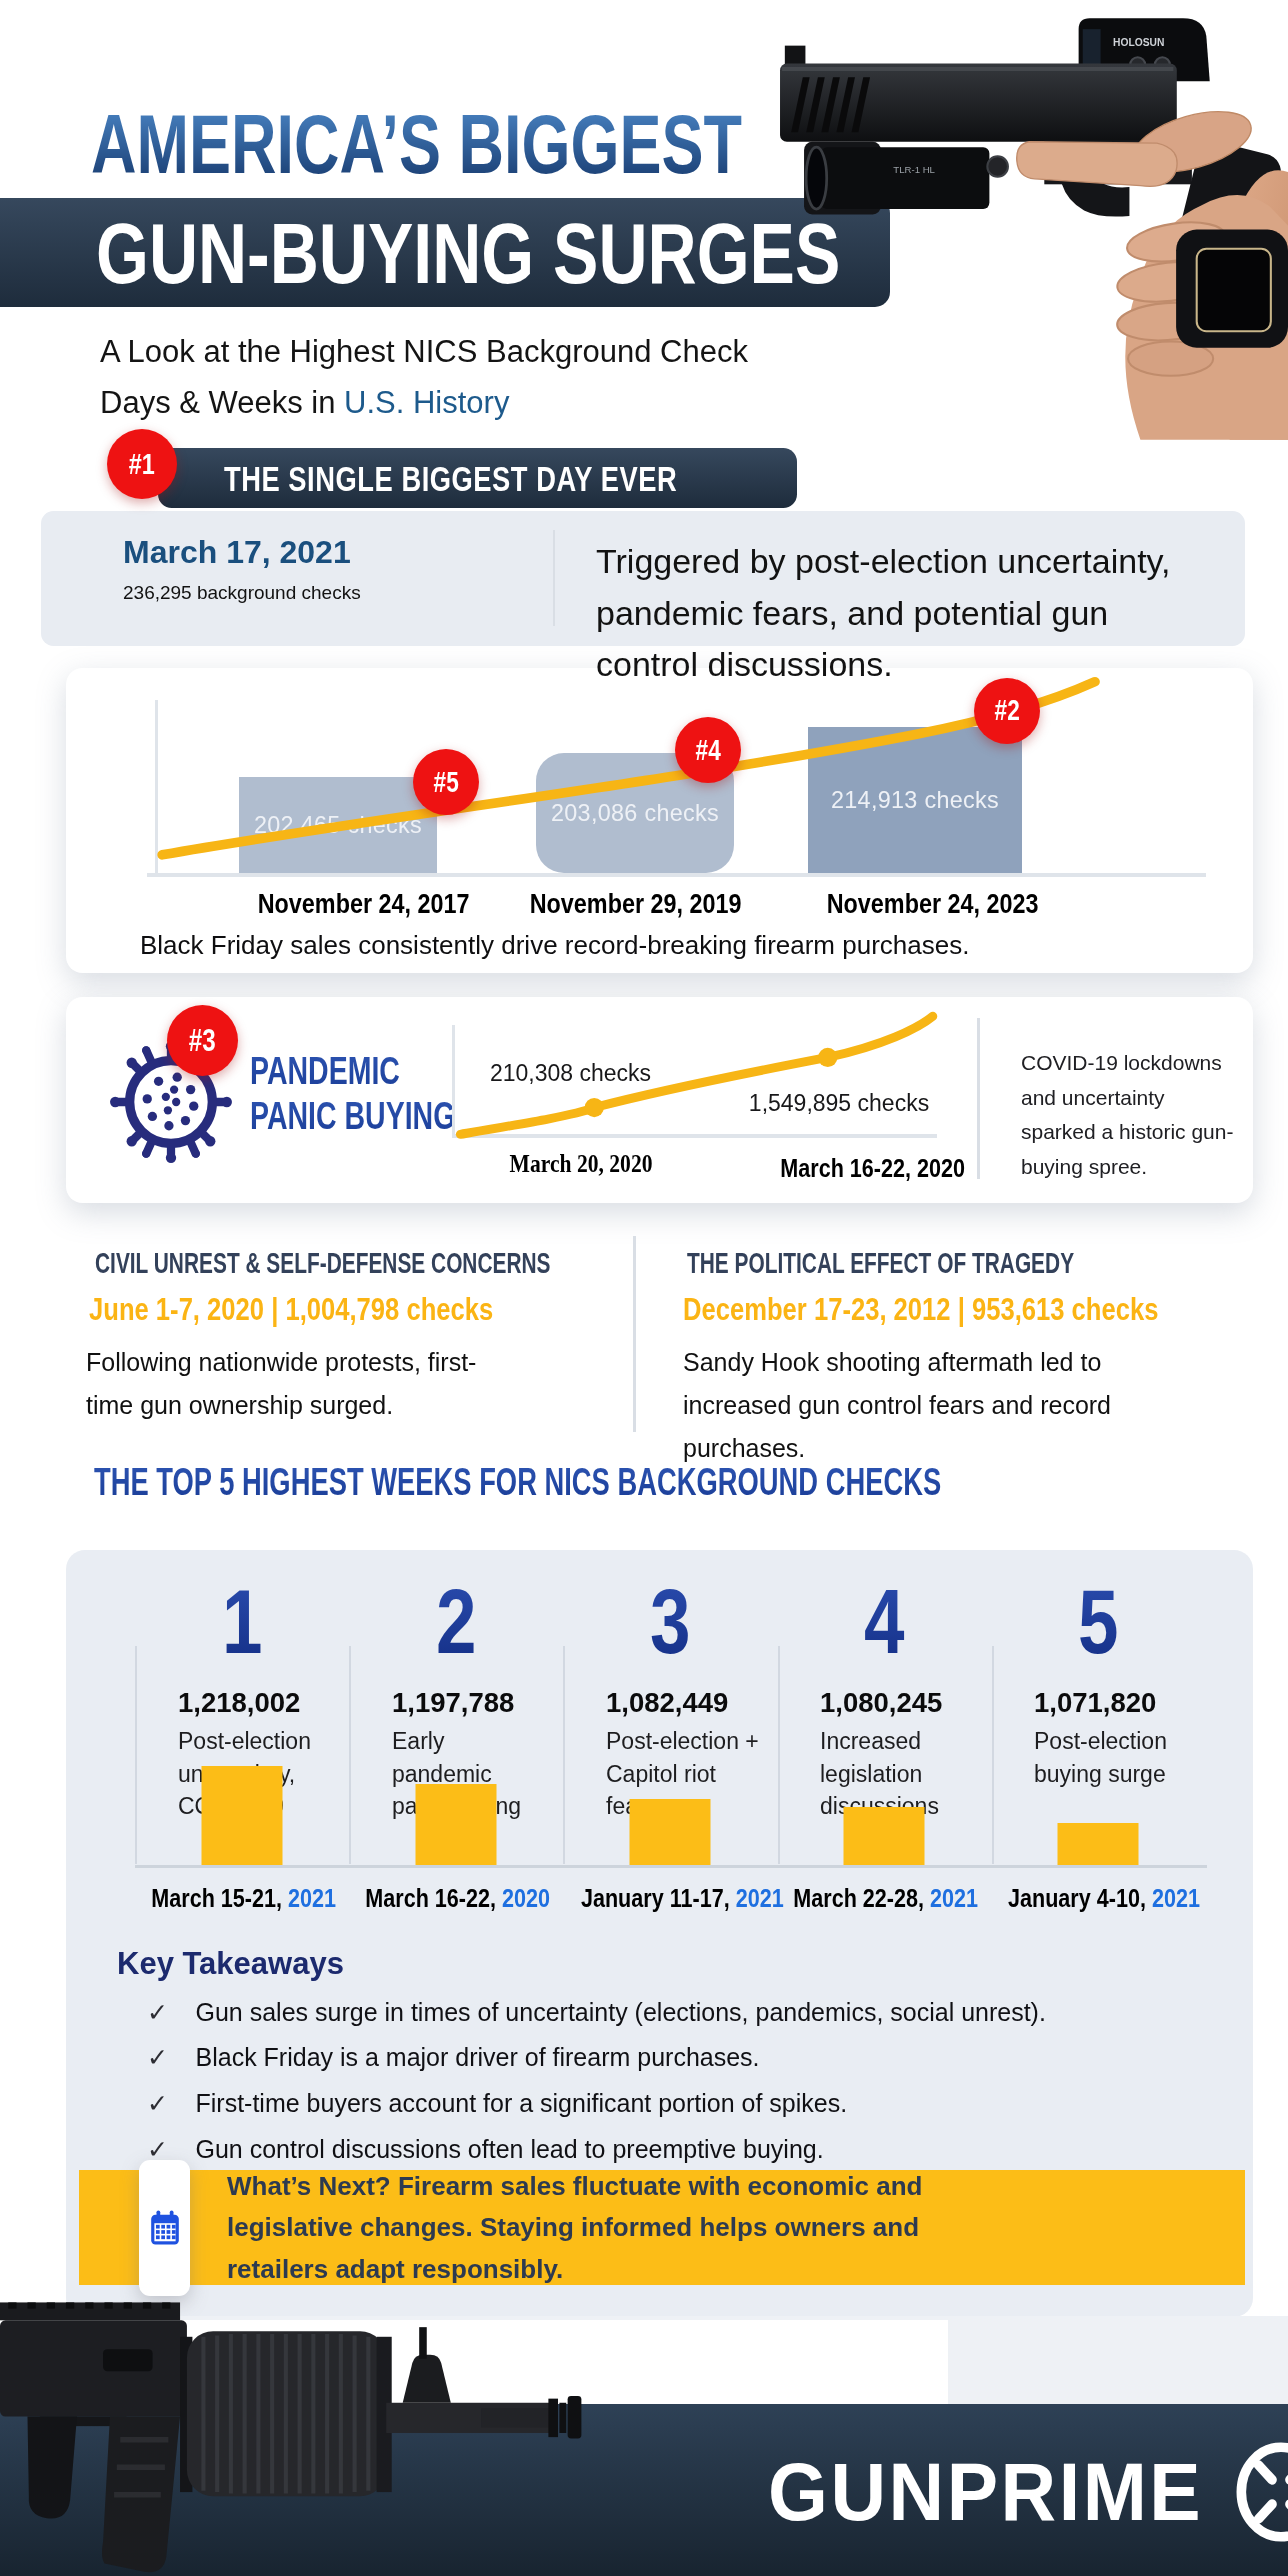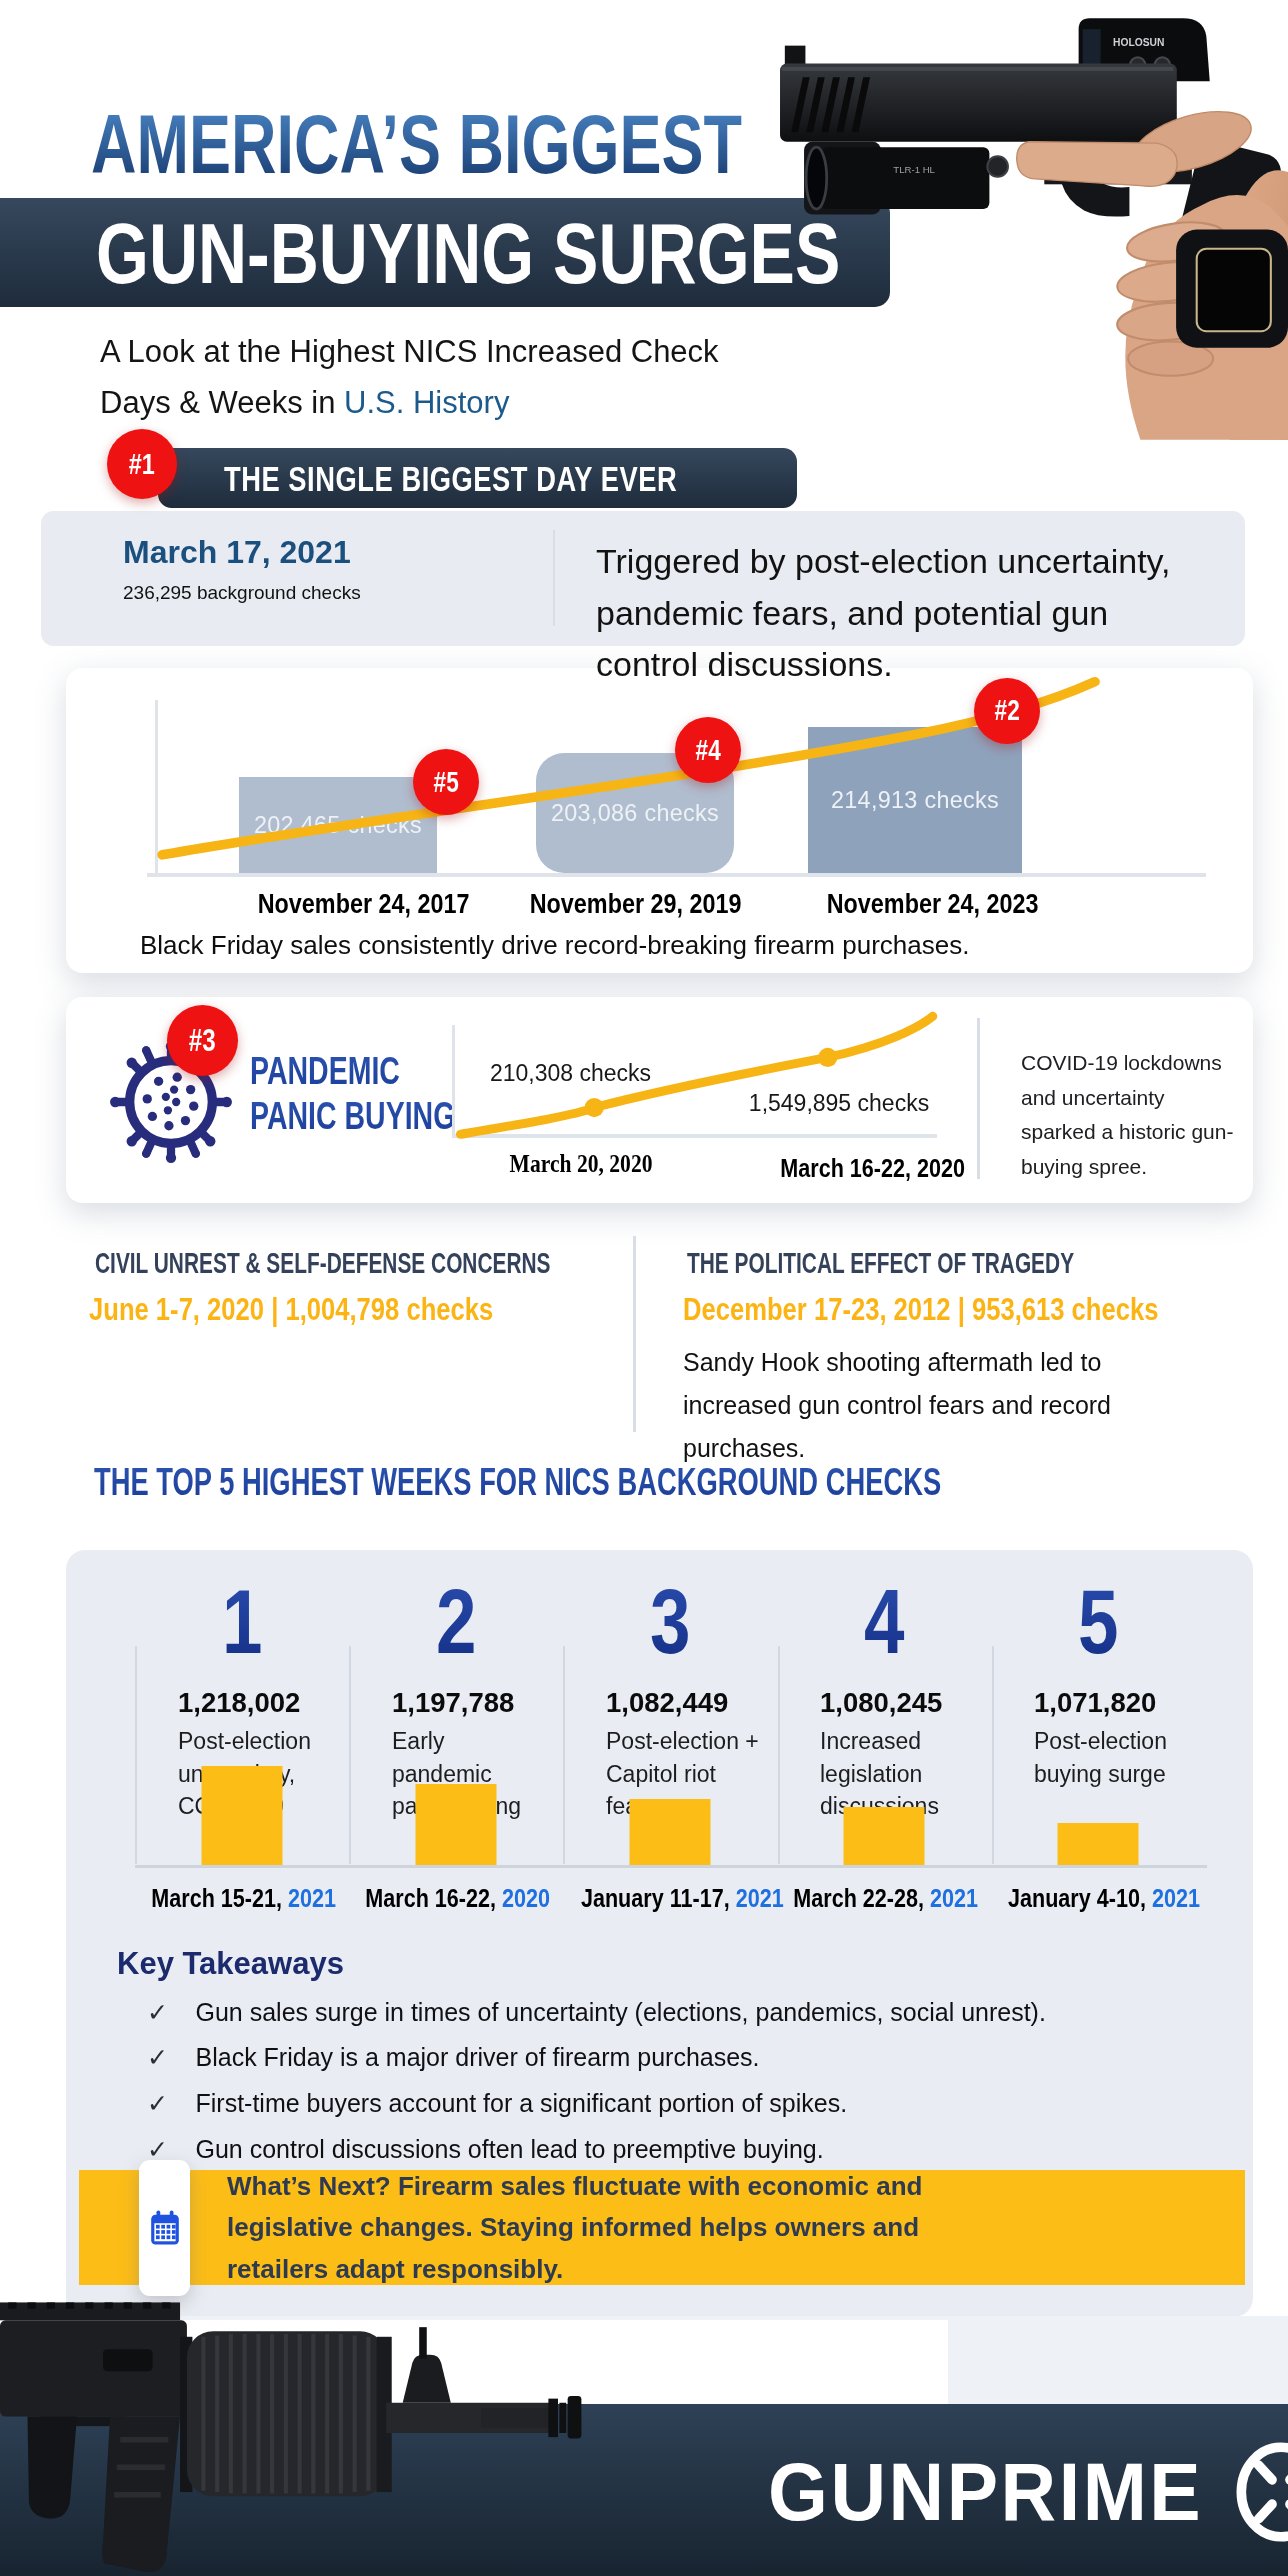--- a/index.html
+++ b/index.html
@@ -116,21 +116,21 @@
       <path d="M398,206 q-20,4 -18,28 q2,24 26,26 L560,270 q42,6 52,-22 q8,-32 -28,-40 Z" fill="#dcab8c" stroke="#c08c6c" stroke-width="2"></path>
 
       <g>
         <rect x="612" y="334" width="163" height="172" rx="30" fill="#101114"></rect>
         <rect x="642" y="362" width="108" height="120" rx="14" fill="#050506" stroke="#c9b68a" stroke-width="3"></rect>
       </g>
     </svg>
   </div>
 
   <div class="abs" style="left:100px;top:327px;font-size:31px;line-height:1.64;color:#141414;z-index:3;">
-    <div>A Look at the Highest NICS Increased Check</div>
+    <div>A Look at the Highest NICS Background Check</div>
     <div>
       <span>Days &amp; Weeks in</span>
       <span style="color:#1d5a8c;">U.S. History</span>
     </div>
   </div>
 
   <div class="abs navy-band" style="left:158px;top:448px;width:639px;height:60px;border-radius:13.7px;z-index:4;">
     <div style="position:absolute;left:66px;top:50%;transform:translateY(-50%);font-size:35px;color:#fff;line-height:1;">
       <span class="cond oxc" style="transform-origin:left center;color:#fff;letter-spacing:0.7px;">THE SINGLE BIGGEST DAY EVER</span>
     </div>
@@ -261,20 +261,21 @@
     <div class="abs divider-v" style="left:911px;top:20.6px;width:2.7px;height:161px;"></div>
     <div class="abs" style="left:955px;top:49px;width:220px;font-size:21px;line-height:1.65;color:#202024;">COVID-19 lockdowns and uncertainty sparked a historic gun-buying spree.</div>
   </div>
 
   <div class="abs" style="left:95px;top:1249px;font-size:29px;line-height:1;color:#33415a;">
     <span class="cond ox72l">CIVIL UNREST &amp; SELF-DEFENSE CONCERNS</span>
   </div>
   <div class="abs" style="left:89px;top:1293px;font-size:32px;line-height:1;color:#fbb414;">
     <span class="cond ox8l">June 1-7, 2020 | 1,004,798 checks</span>
   </div>
+  <div class="abs" style="left:86px;top:1341px;width:426px;font-size:25px;line-height:1.72;color:#111;">Following nationwide protests, first-time gun ownership surged.</div>
 
   <div class="abs divider-v" style="left:633px;top:1236px;width:2.7px;height:196px;"></div>
 
   <div class="abs" style="left:687px;top:1249px;font-size:29px;line-height:1;color:#33415a;">
     <span class="cond ox72l">THE POLITICAL EFFECT OF TRAGEDY</span>
   </div>
   <div class="abs" style="left:683px;top:1293px;font-size:32px;line-height:1;color:#fbb414;">
     <span class="cond ox8l">December 17-23, 2012 | 953,613 checks</span>
   </div>
   <div class="abs" style="left:683px;top:1341px;width:495px;font-size:25px;line-height:1.72;color:#111;">Sandy Hook shooting aftermath led to increased gun control fears and record purchases.</div>

